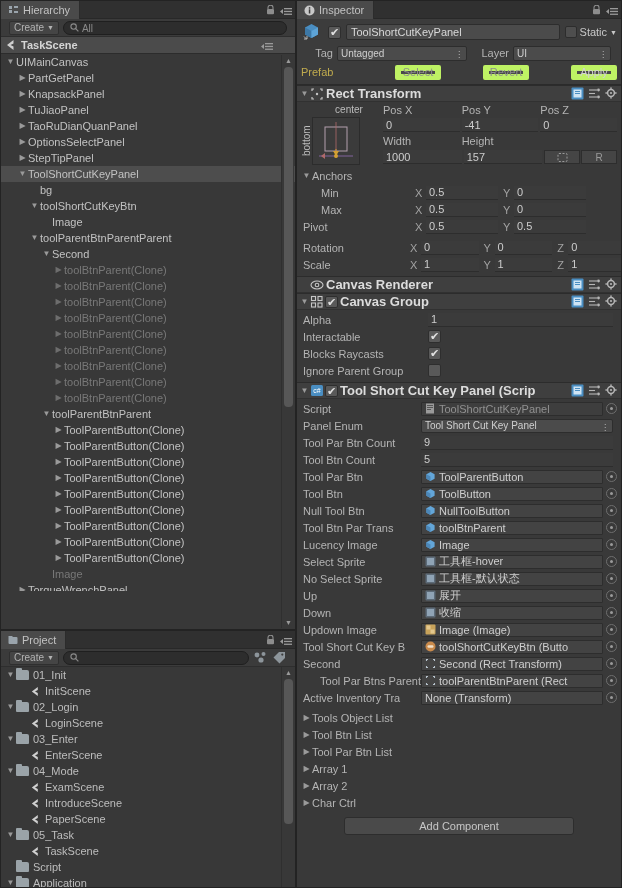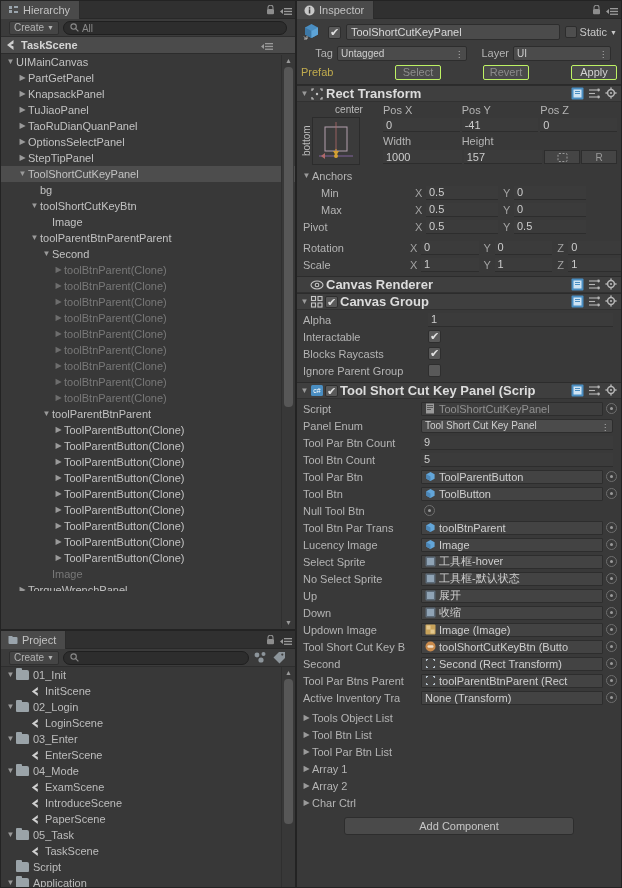--- a/index.html
+++ b/index.html
@@ -126,21 +126,21 @@
     height: 15px; background: #4b4b4b; border: 1px solid #2d2d2d; border-radius: 2px;
     display: flex; align-items: center; padding: 0 3px;
     color: #cfcfcf; font-size: 10px; position: relative;
   }
   .dropdown .dd-arrow {
     position: absolute; right: 3px; top: 0; font-size: 8px; color: #bdbdbd; line-height: 15px;
   }
   .prefab-row { display: flex; align-items: center; gap: 4px; margin-top: 3px; height: 16px; }
   .prefab-lbl { color: #c0ab4e; font-size: 11px; width: 52px; }
   .pf-btn {
-    flex: 1; height: 15px; background: #4a4a4a; border: 1px solid #bef264;
+    flex: 1; height: 15px; background: #4a4a4a; border: 6px solid #bef264;
     border-radius: 2px; display: flex; align-items: center; justify-content: center;
     font-size: 11px; color: #8d8d8d; margin-left: 38px;
   }
   .pf-btn.enabled { color: #d2d2d2; }
 
   
   .comp-head {
     height: 17px; background: #3f3f3f; display: flex; align-items: center;
     border-top: 1px solid #2c2c2c; border-bottom: 1px solid #313131;
     padding-left: 2px; position: relative;
@@ -987,20 +987,27 @@
             <span class="mini-ico"><svg width="11" height="11" viewBox="0 0 11 11">
                 <path d="M5.5 1 9.6 3.2v4.6L5.5 10 1.4 7.8V3.2z" fill="#63a6d9"></path>
                 <path d="M1.4 3.2 5.5 5.5v4.5L1.4 7.8z" fill="#4c87b8"></path>
               </svg></span>
             <span>ToolButton</span>
           </div>
           <span class="sel-dot" style="margin-right: 4px;"></span>
         </div>
         <div class="frow">
           <div class="fl" style="width: 118px; flex: 0 0 118px;">Null Tool Btn</div>
+          <div class="objfield">
+            <span class="mini-ico"><svg width="11" height="11" viewBox="0 0 11 11">
+                <path d="M5.5 1 9.6 3.2v4.6L5.5 10 1.4 7.8V3.2z" fill="#63a6d9"></path>
+                <path d="M1.4 3.2 5.5 5.5v4.5L1.4 7.8z" fill="#4c87b8"></path>
+              </svg></span>
+            <span>NullToolButton</span>
+          </div>
           <span class="sel-dot" style="margin-right: 4px;"></span>
         </div>
         <div class="frow">
           <div class="fl" style="width: 118px; flex: 0 0 118px;">Tool Btn Par Trans</div>
           <div class="objfield">
             <span class="mini-ico"><svg width="11" height="11" viewBox="0 0 11 11">
                 <path d="M5.5 1 9.6 3.2v4.6L5.5 10 1.4 7.8V3.2z" fill="#63a6d9"></path>
                 <path d="M1.4 3.2 5.5 5.5v4.5L1.4 7.8z" fill="#4c87b8"></path>
               </svg></span>
             <span>toolBtnParent</span>
@@ -1091,21 +1098,21 @@
             <span class="mini-ico"><svg width="11" height="11" viewBox="0 0 11 11">
                 <g stroke="#b7c3cc" stroke-width="1.1" fill="none">
                   <path d="M1.5 3V1.5H3M8 1.5h1.5V3M9.5 8v1.5H8M3 9.5H1.5V8"></path>
                 </g>
               </svg></span>
             <span>Second (Rect Transform)</span>
           </div>
           <span class="sel-dot" style="margin-right: 4px;"></span>
         </div>
         <div class="frow">
-          <div class="fl" style="width: 118px; flex: 0 0 118px;">Tool Par Btns Parent</div>
+          <div class="fl" style="width: 118px; flex: 0 0 118px; text-align: right;">Tool Par Btns Parent</div>
           <div class="objfield">
             <span class="mini-ico"><svg width="11" height="11" viewBox="0 0 11 11">
                 <g stroke="#b7c3cc" stroke-width="1.1" fill="none">
                   <path d="M1.5 3V1.5H3M8 1.5h1.5V3M9.5 8v1.5H8M3 9.5H1.5V8"></path>
                 </g>
               </svg></span>
             <span>toolParentBtnParent (Rect</span>
           </div>
           <span class="sel-dot" style="margin-right: 4px;"></span>
         </div>

